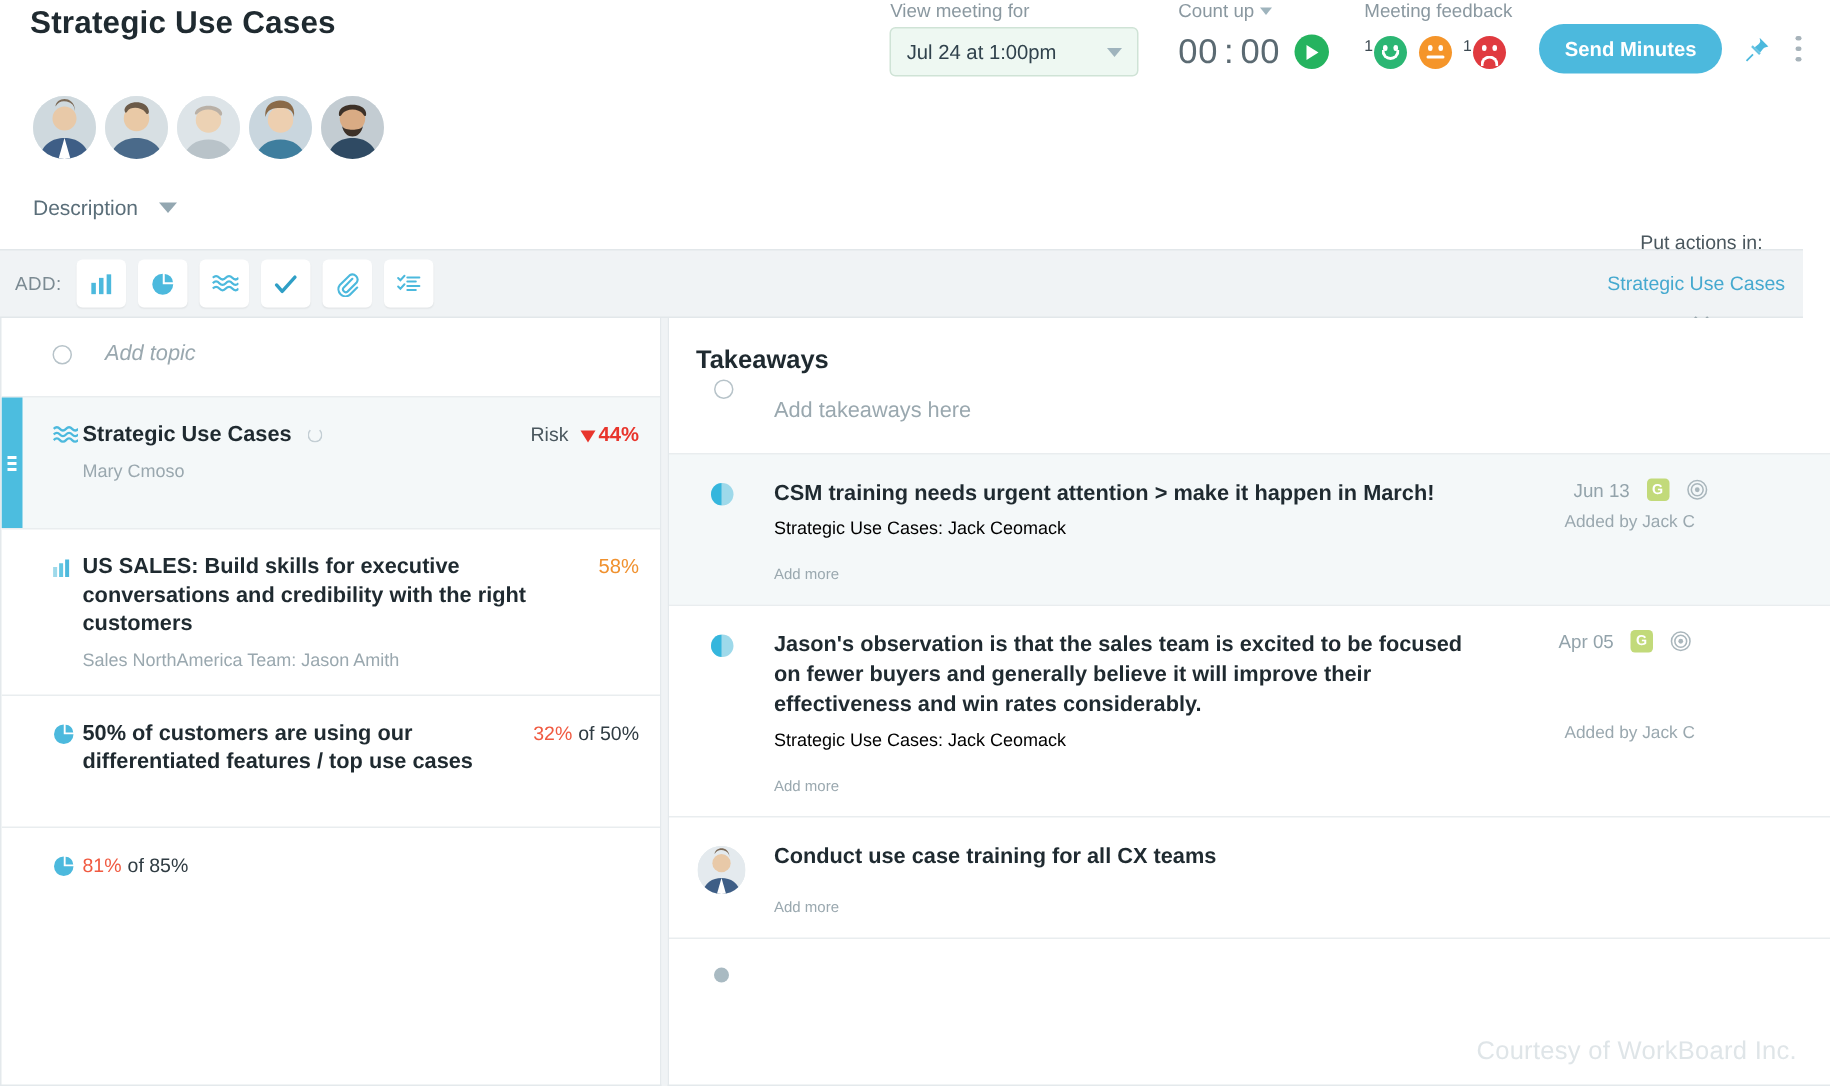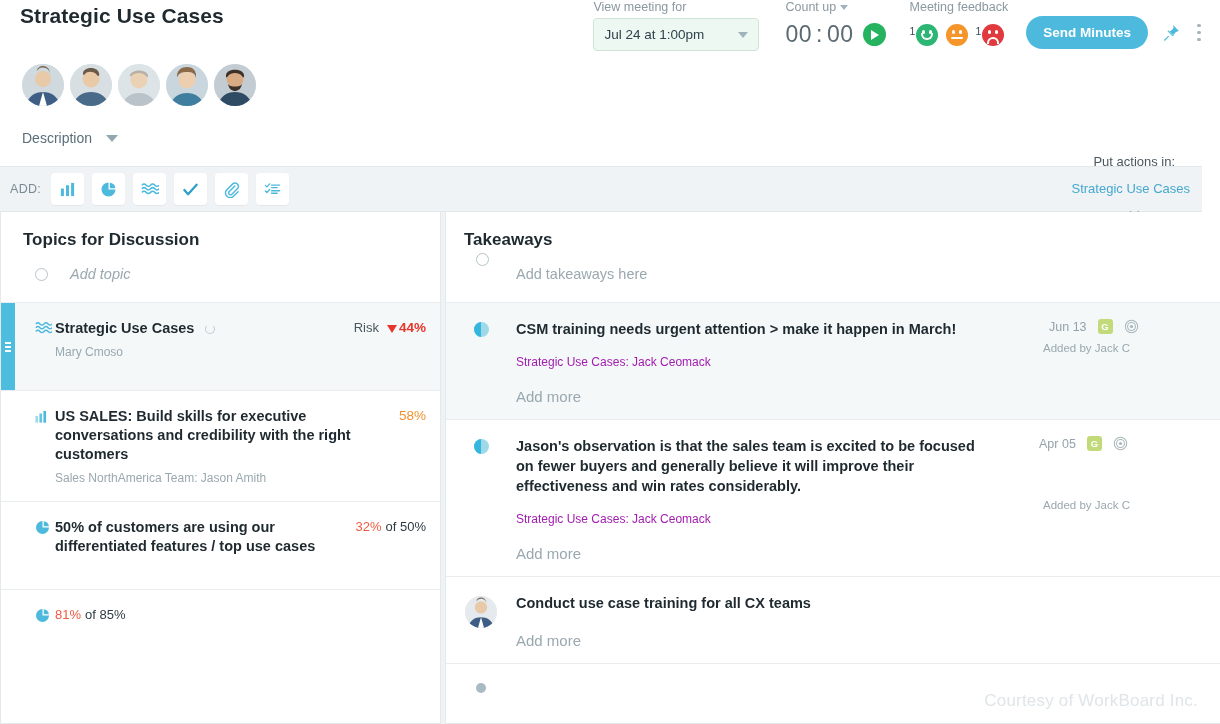--- a/index.html
+++ b/index.html
@@ -158,23 +158,23 @@
   
   .takeaway { position:relative; border-top:1px solid #e9edef; padding:16px 0 14px 0; display:flex; }
   .takeaway.tinted { background:#f4f8f9; }
   .tk-bullet { width:70px; flex:none; display:flex; justify-content:center; padding-top:3px; }
   .half-circle { width:15px;height:15px;border-radius:50%; background:#9ed9ea; position:relative; overflow:hidden;}
   .half-circle:before { content:""; position:absolute; left:0; top:0; width:50%; height:100%; background:#35b6dd; }
   .dot-grey { width:10px;height:10px;border-radius:50%;background:#a9bac2; }
   .tk-avatar { width:32px;height:32px;border-radius:50%;overflow:hidden;box-shadow:0 0 0 1px #e3e9ec inset; }
   .tk-body { flex:1; padding-right:12px; }
   .tk-title { font-size:14.5px; font-weight:700; color:#1f2a30; line-height:20px; max-width:470px; }
-  .tk-sub { font-size:12px; color:#a21caf; margin-top:16px; }
+  .tk-sub { font-size:12px; color:#000000; margin-top:6px; }
   .tk-sub .time { margin-left:16px; }
-  .tk-addmore { font-size:15px; color:#9aa8af; margin-top:19px; cursor:text; }
+  .tk-addmore { font-size:10px; color:#9aa8af; margin-top:19px; cursor:text; }
   .tk-meta { flex:none; width:215px; padding-right:12px; text-align:left; }
   .tk-meta-row { display:flex; align-items:center; gap:11px; }
   .tk-date { font-size:12.5px; color:#93a3ab; }
   .badge-g {
     width:15px;height:15px;border-radius:3px;background:#c2da7a;color:#fff;
     font-size:9.5px; font-weight:700; display:flex;align-items:center;justify-content:center;
   }
   .target-icon { width:15px;height:15px; }
   .tk-added { font-size:11.5px; color:#9aa8af; margin-top:8px; }
   .tk-meta.m1 .tk-meta-row { padding-left:44px; }
@@ -366,21 +366,20 @@
     <div class="put-actions">
       <span>Put actions in:</span>
       <span class="link" style="margin-left:-7px">Strategic Use Cases</span>
       <span class="close-x">✕</span>
     </div>
   </div>
 
   <div class="panels">
 
     <div class="panel panel-left">
-      <div class="panel-head">Topics for Discussion</div>
 
       <div class="add-row">
         <span class="ring"></span>
         <span class="ph">Add topic</span>
       </div>
 
       <div class="topic selected">
         <span class="sel-bar"></span>
         <span class="drag-handle">
             <i></i>

